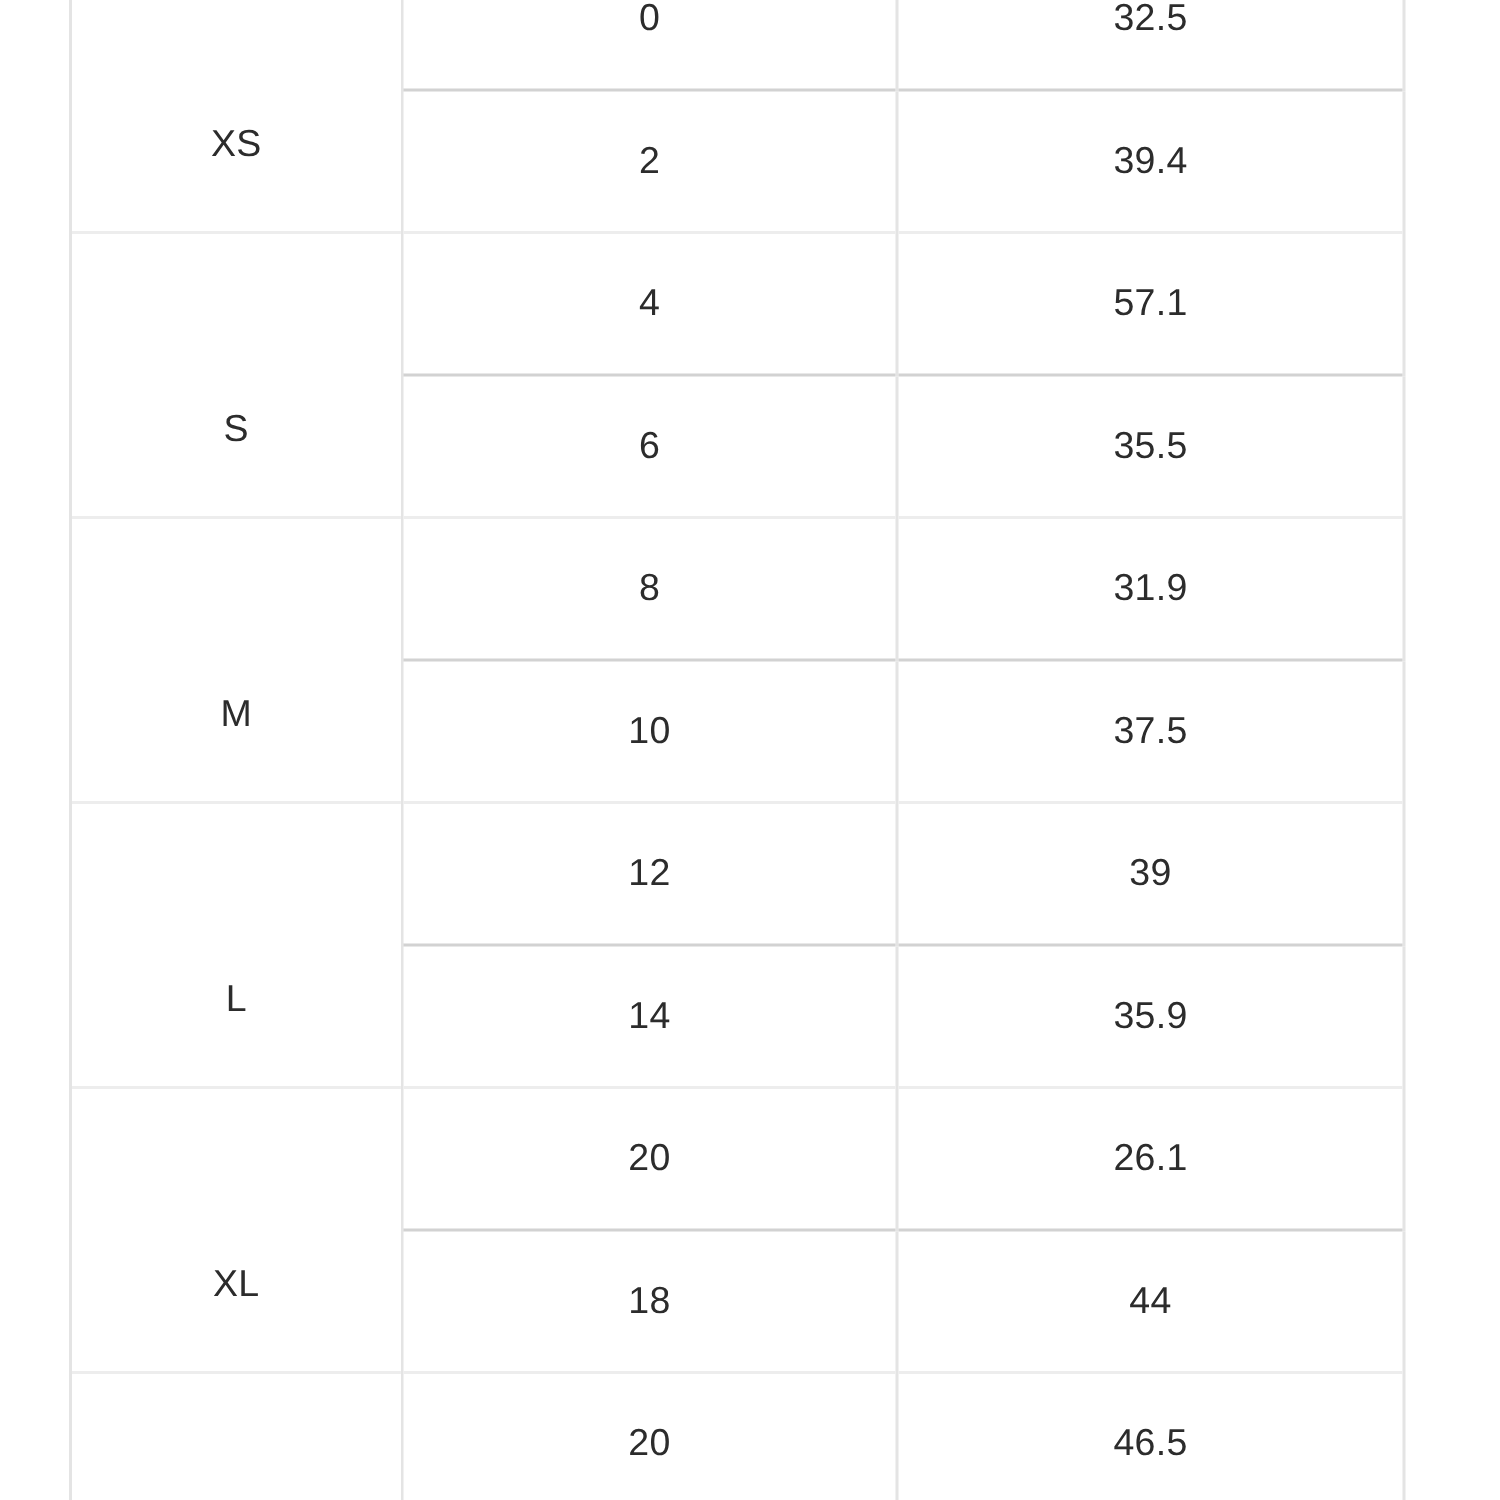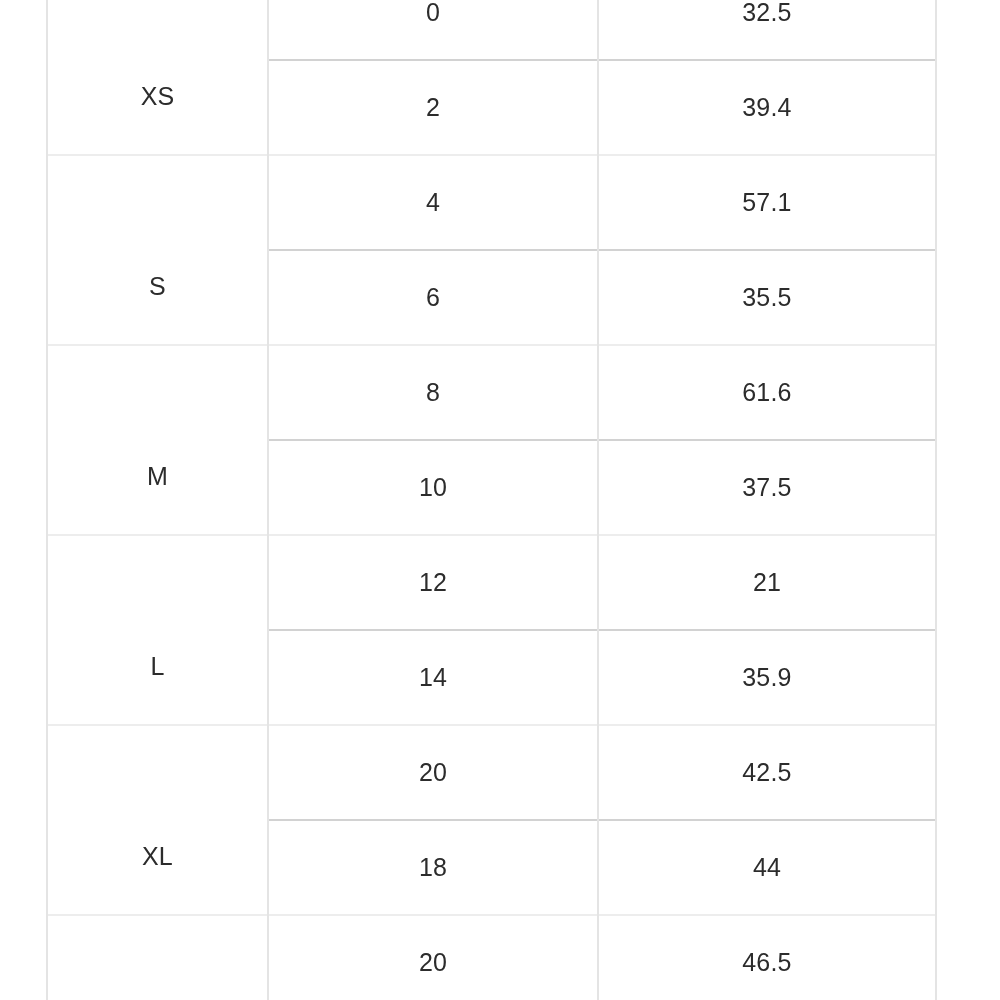--- a/index.html
+++ b/index.html
@@ -114,43 +114,43 @@
         </tr>
         <tr class="row-inner">
           <td class="num-cell">6</td>
           <td class="bust-cell">35.5</td>
         </tr>
         <tr class="row-group-start">
           <td class="size-cell" rowspan="2">
             <span class="size-label">M</span>
           </td>
           <td class="num-cell">8</td>
-          <td class="bust-cell">61.6</td>
+          <td class="bust-cell">31.9</td>
         </tr>
         <tr class="row-inner">
           <td class="num-cell">10</td>
           <td class="bust-cell">37.5</td>
         </tr>
         <tr class="row-group-start">
           <td class="size-cell" rowspan="2">
             <span class="size-label">L</span>
           </td>
           <td class="num-cell">12</td>
-          <td class="bust-cell">21</td>
+          <td class="bust-cell">39</td>
         </tr>
         <tr class="row-inner">
           <td class="num-cell">14</td>
           <td class="bust-cell">35.9</td>
         </tr>
         <tr class="row-group-start">
           <td class="size-cell" rowspan="2">
             <span class="size-label">XL</span>
           </td>
           <td class="num-cell">20</td>
-          <td class="bust-cell">42.5</td>
+          <td class="bust-cell">26.1</td>
         </tr>
         <tr class="row-inner">
           <td class="num-cell">18</td>
           <td class="bust-cell">44</td>
         </tr>
         <tr class="row-group-start">
           <td class="size-cell" rowspan="2"></td>
           <td class="num-cell">20</td>
           <td class="bust-cell">46.5</td>
         </tr>

